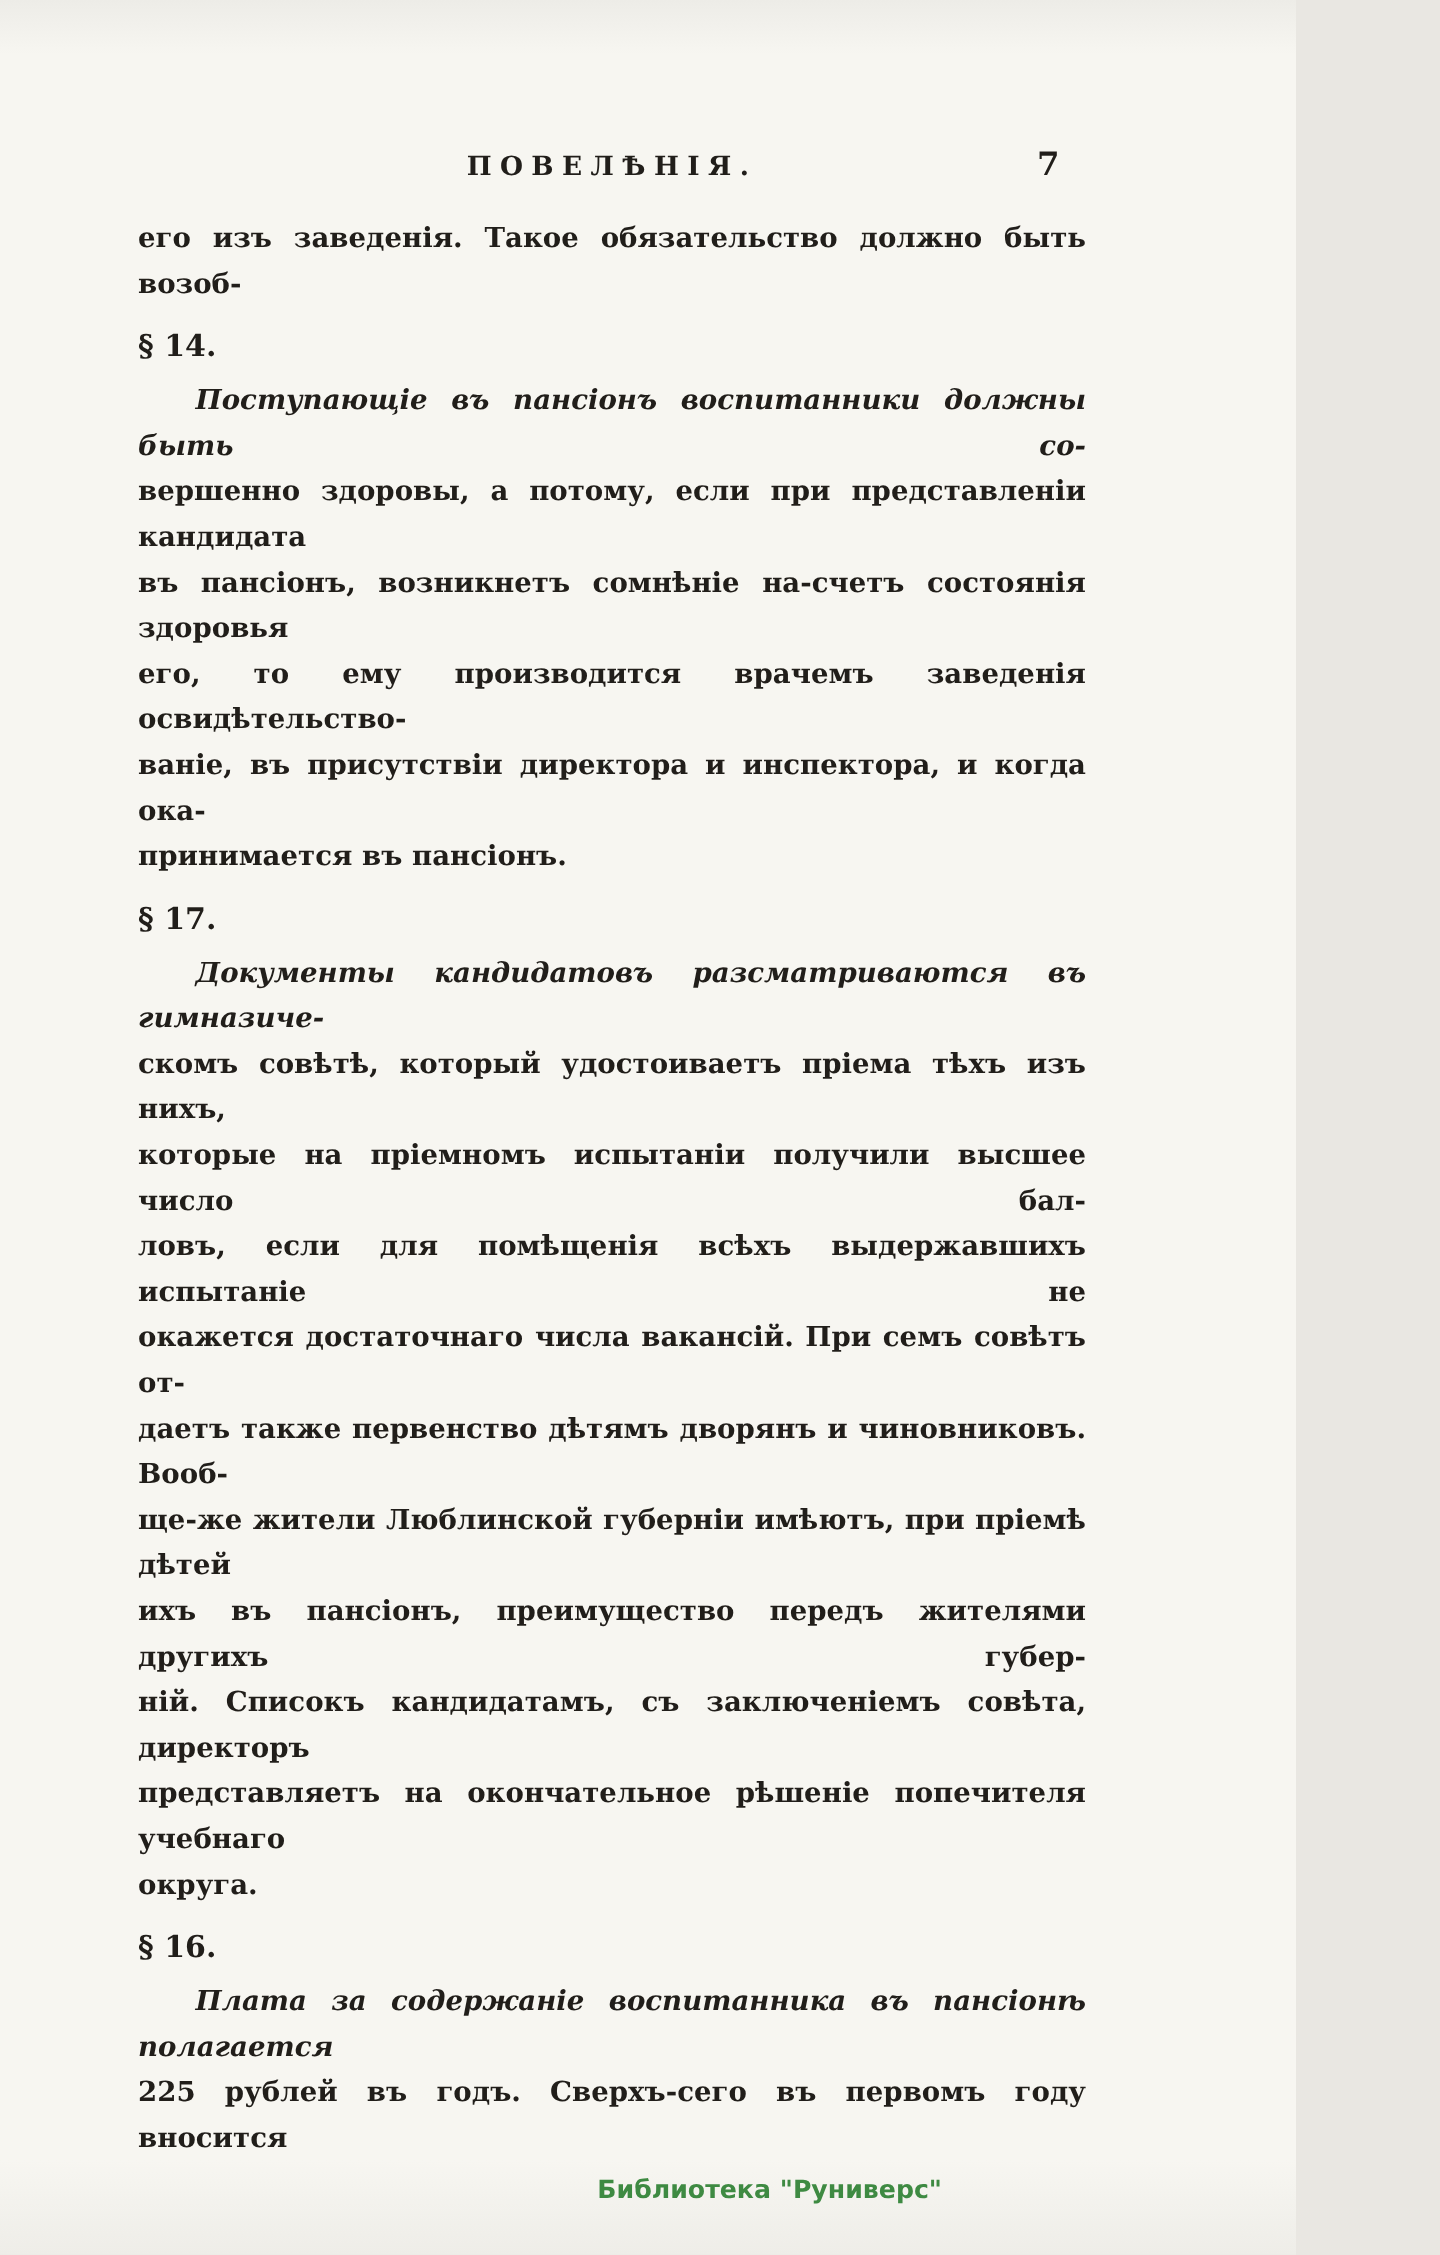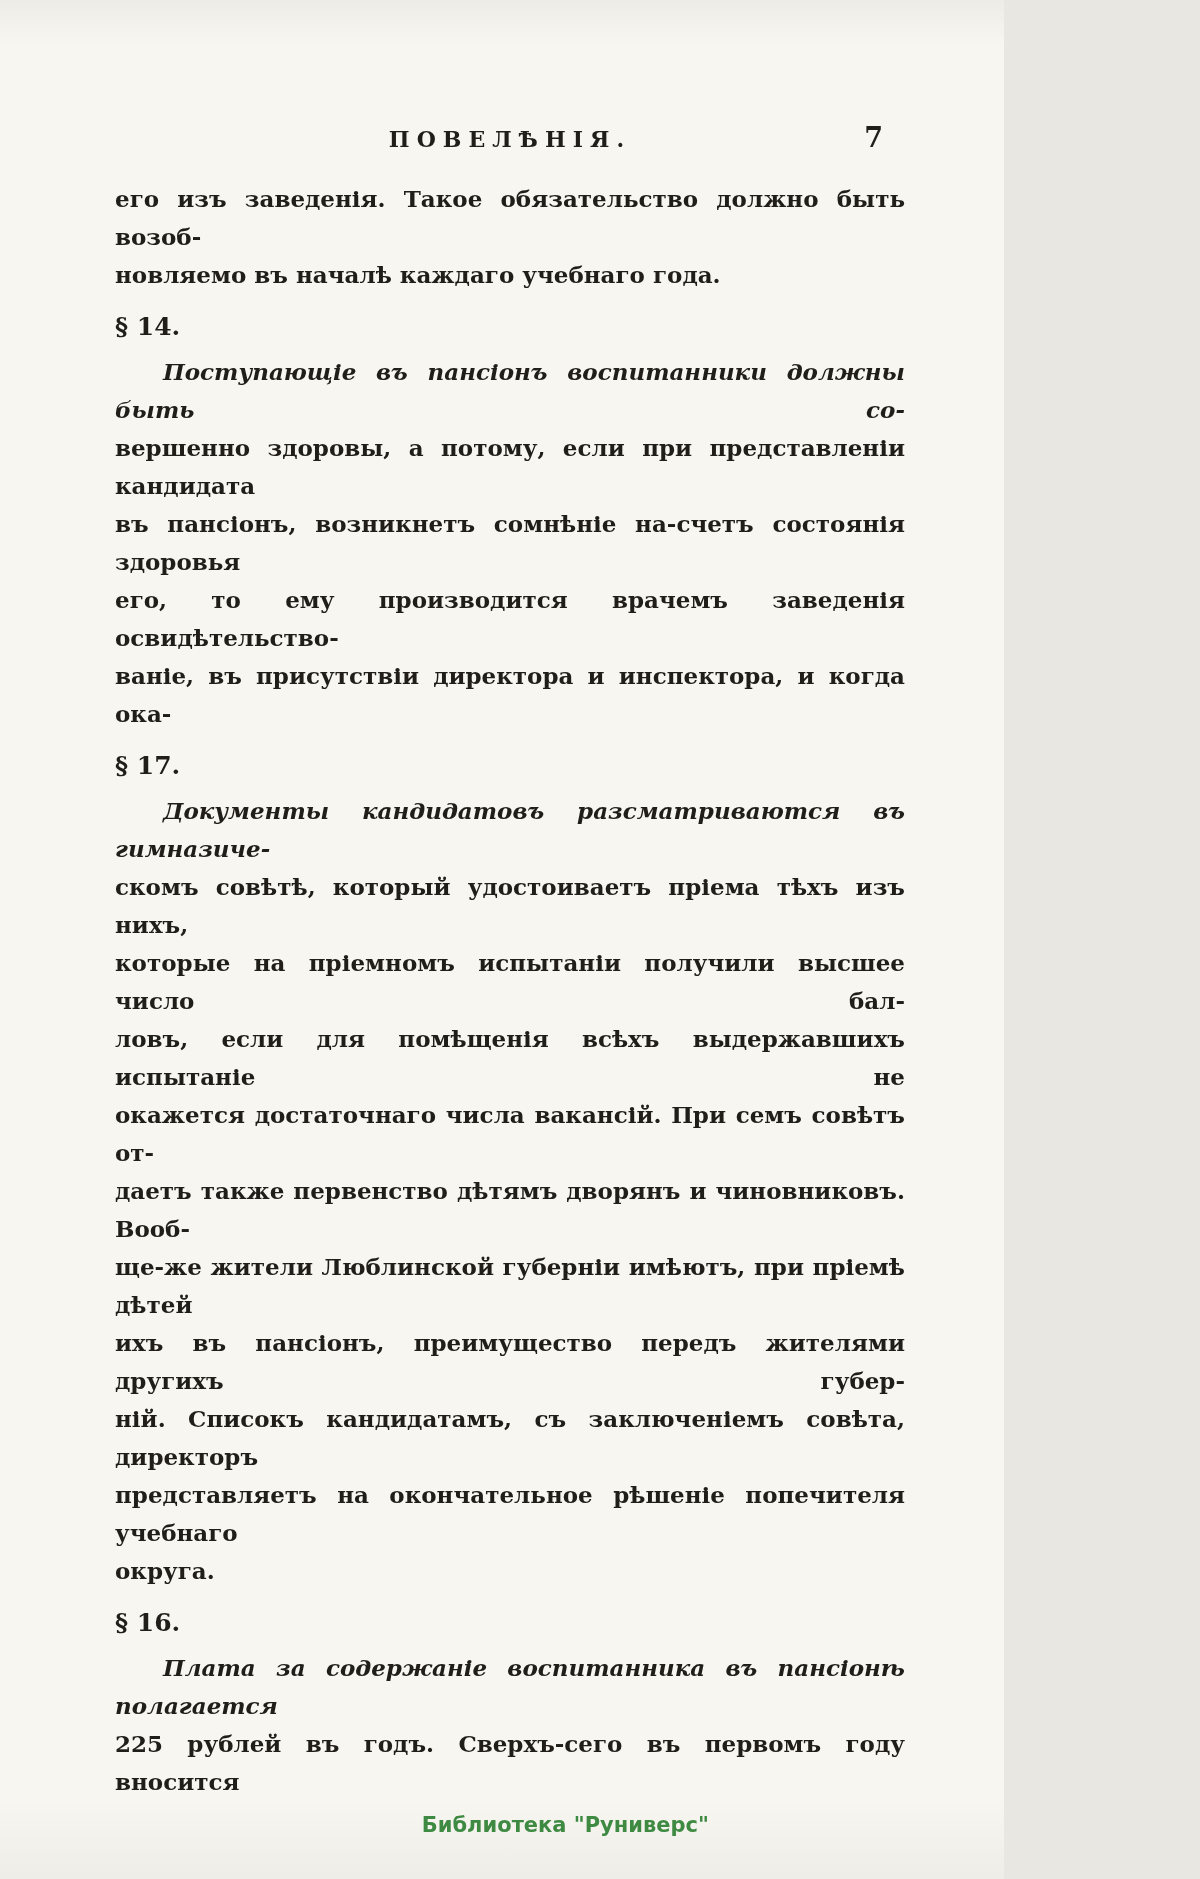--- a/index.html
+++ b/index.html
@@ -3,21 +3,21 @@
 <meta charset="utf-8">
 <style>
   * { margin: 0; padding: 0; box-sizing: border-box; }
   html, body { width: 1200px; }
   body {
     font-family: "DejaVu Serif", serif;
     background: #e9e7e2;
   }
   .page {
     position: relative;
-    width: 1004px;
+    width: 1080px;
     height: 1879px;
     overflow: hidden;
     color: #211e1a;
     background: linear-gradient(180deg, #edece7 0px, #f7f6f1 45px, #f7f6f1 1800px, #eeede8 1879px);
   }
   .column {
     position: absolute;
     left: 115px;
     top: 126px;
     width: 790px;
@@ -78,29 +78,29 @@
 
 <div class="page">
   <div class="column">
     <div class="page-header">
       <div class="running-head">ПОВЕЛѢНІЯ.</div>
       <div class="page-number">7</div>
     </div>
     <div id="page-body">
         <div class="paragraph">
           <div class="line first">его изъ заведенія. Такое обязательство должно быть возоб-</div>
-          <div class="line last">новляемо въ началѣ каждаго учебнаго года.</div>
         </div>
         <div class="section-heading">§ 14.</div>
         <div class="paragraph indented">
           <div class="line first">Поступающіе въ пансіонъ воспитанники должны быть со-</div>
           <div class="line">вершенно здоровы, а потому, если при представленіи кандидата</div>
           <div class="line">въ пансіонъ, возникнетъ сомнѣніе на-счетъ состоянія здоровья</div>
           <div class="line">его, то ему производится врачемъ заведенія освидѣтельство-</div>
           <div class="line">ваніе, въ присутствіи директора и инспектора, и когда ока-</div>
+          <div class="line last">принимается въ пансіонъ.</div>
         </div>
         <div class="section-heading">§ 17.</div>
         <div class="paragraph indented">
           <div class="line first">Документы кандидатовъ разсматриваются въ гимназиче-</div>
           <div class="line">скомъ совѣтѣ, который удостоиваетъ пріема тѣхъ изъ нихъ,</div>
           <div class="line">которые на пріемномъ испытаніи получили высшее число бал-</div>
           <div class="line">ловъ, если для помѣщенія всѣхъ выдержавшихъ испытаніе не</div>
           <div class="line">окажется достаточнаго числа вакансій. При семъ совѣтъ от-</div>
           <div class="line">даетъ также первенство дѣтямъ дворянъ и чиновниковъ. Вооб-</div>
           <div class="line">ще-же жители Люблинской губерніи имѣютъ, при пріемѣ дѣтей</div>

